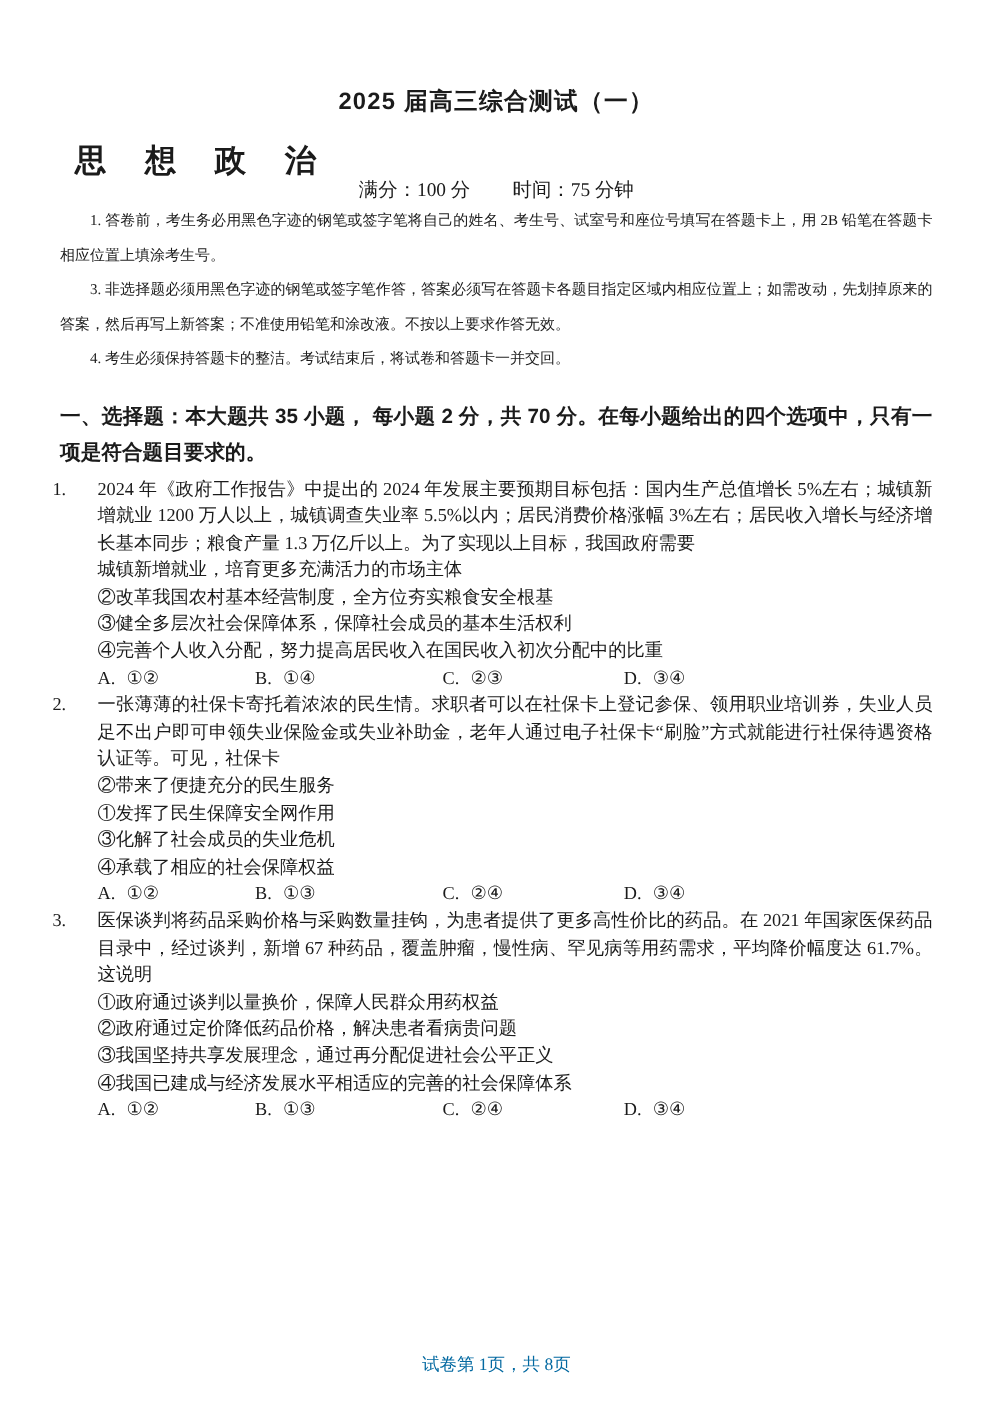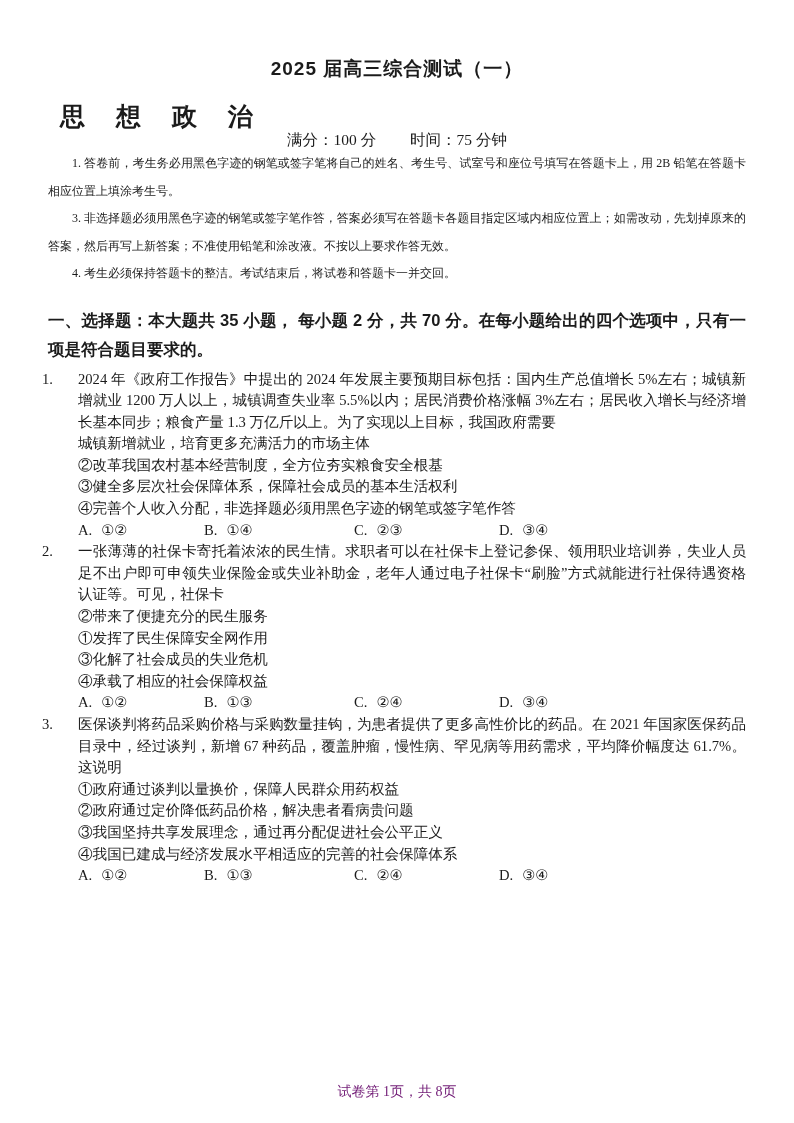--- a/index.html
+++ b/index.html
@@ -5,21 +5,21 @@
   html,body { margin:0; padding:0; background:#ffffff; }
   .page {
     width:794px; height:1123px; position:relative; background:#fff;
     color:#1b1b1b; padding:52px 48px 0 48px; box-sizing:border-box;
     font-family:"Liberation Serif","DejaVu Serif",serif;
     overflow:hidden;
   }
   .title {
     font-family:"Liberation Sans","DejaVu Sans",sans-serif;
     font-weight:700; font-size:19px; line-height:26px;
-    text-align:center; margin:4px; letter-spacing:1px;
+    text-align:center; margin:17px; letter-spacing:1px;
   }
   .subject {
     font-family:"Liberation Sans","DejaVu Sans",sans-serif;
     font-weight:700; font-size:25px; line-height:28px;
     text-align:left; margin:20px 0 0 0; letter-spacing:12px; text-indent:12px;
   }
   .score-time {
     text-align:center; font-size:15.5px; line-height:20px;
   }
   .score-time .duration { margin-left:30px; }
@@ -43,21 +43,21 @@
   }
   .qnum { position:absolute; left:-6px; top:0; }
   .options { display:flex; }
   .option { white-space:nowrap; }
   .option .opt-label { margin-right:9px; }
   .option-a { width:110px; }
   .option-b { width:150px;margin-left:16px; }
   .option-c { width:145px; }
   .footer {
     position:absolute; left:0; right:0; bottom:22px;
-    text-align:center; font-size:14px; color:#701a75;
+    text-align:center; font-size:14px; color:#0369a1;
   }
 </style>
 </head>
 <body>
 
 <div class="page">
 
   <h1 class="title">2025 届高三综合测试（一）</h1>
   <h2 class="subject">思 想 政 治</h2>
 
@@ -75,21 +75,21 @@
   <div class="section-heading">一、选择题：本大题共 35 小题， 每小题 2 分，共 70 分。在每小题给出的四个选项中，只有一项是符合题目要求的。</div>
 
   <div class="questions">
 
     <div class="question">
       <span class="qnum">1.</span>
       <div class="stem">2024 年《政府工作报告》中提出的 2024 年发展主要预期目标包括：国内生产总值增长 5%左右；城镇新增就业 1200 万人以上，城镇调查失业率 5.5%以内；居民消费价格涨幅 3%左右；居民收入增长与经济增长基本同步；粮食产量 1.3 万亿斤以上。为了实现以上目标，我国政府需要</div>
       <div class="statement">城镇新增就业，培育更多充满活力的市场主体</div>
       <div class="statement">②改革我国农村基本经营制度，全方位夯实粮食安全根基</div>
       <div class="statement">③健全多层次社会保障体系，保障社会成员的基本生活权利</div>
-      <div class="statement">④完善个人收入分配，非选择题必须用黑色字迹的钢笔或签字笔作答</div>
+      <div class="statement">④完善个人收入分配，努力提高居民收入在国民收入初次分配中的比重</div>
       <div class="options">
         <span class="option option-a"><span class="opt-label">A.</span><span class="opt-value">①②</span></span>
         <span class="option option-b"><span class="opt-label">B.</span><span class="opt-value">①④</span></span>
         <span class="option option-c"><span class="opt-label">C.</span><span class="opt-value">②③</span></span>
         <span class="option option-d"><span class="opt-label">D.</span><span class="opt-value">③④</span></span>
       </div>
     </div>
 
     <div class="question">
       <span class="qnum">2.</span>

